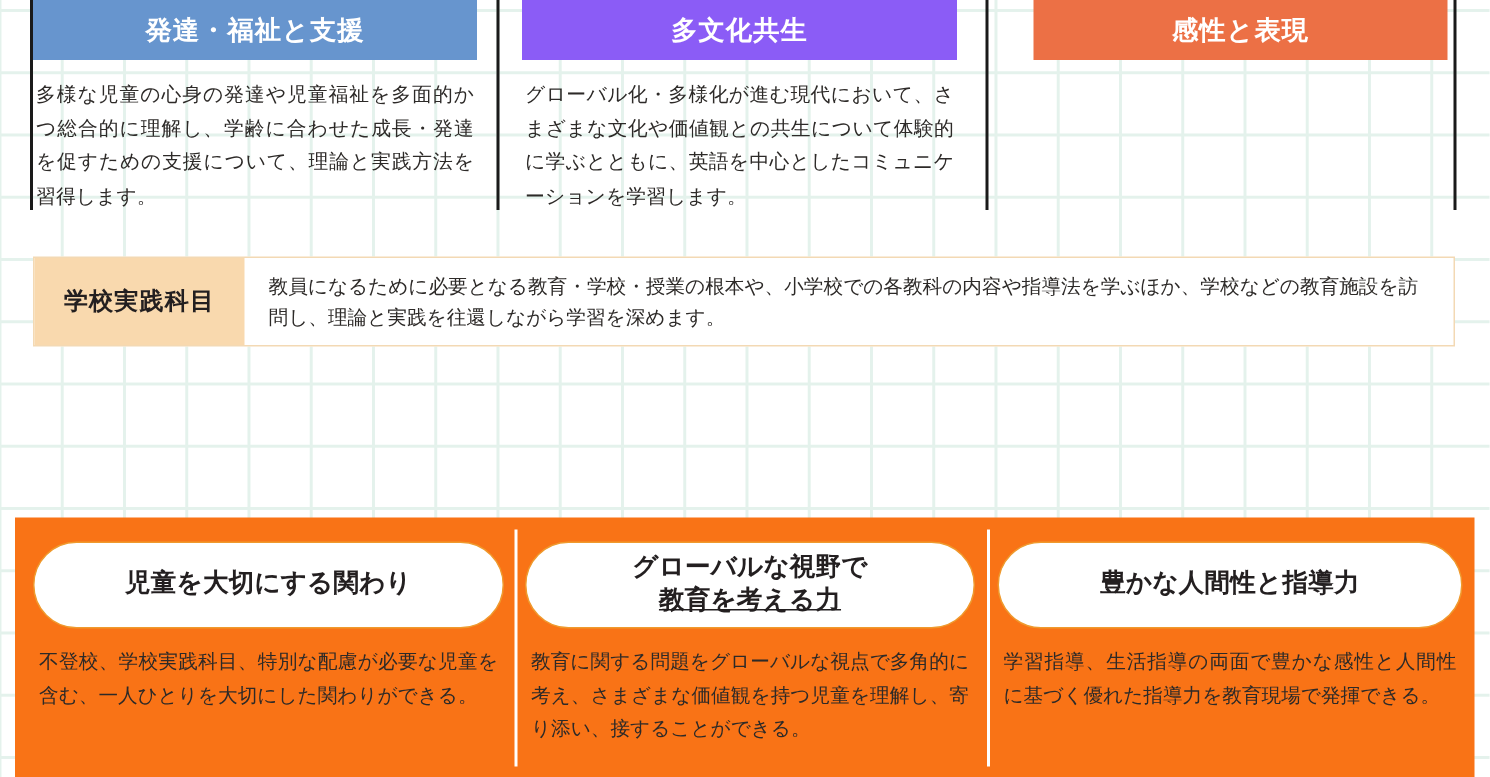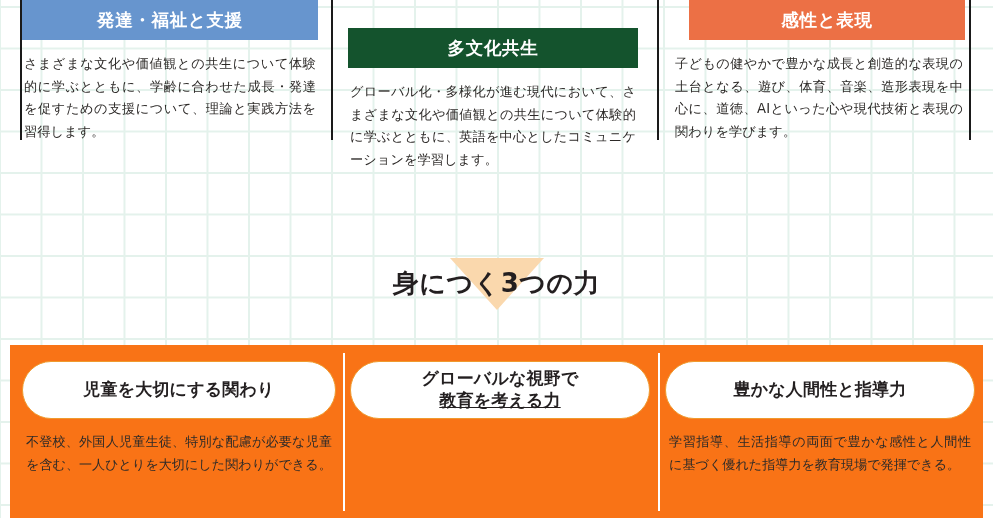--- a/index.html
+++ b/index.html
@@ -198,62 +198,62 @@
 
   <div class="top-row">
 
     <div class="vdiv d-left"></div>
     <div class="vdiv d-mid1"></div>
     <div class="vdiv d-mid2"></div>
     <div class="vdiv d-right"></div>
 
     <div class="subject-card c0">
       <div class="subject-head" style="background-color: rgb(103, 149, 206);">発達・福祉と支援</div>
-      <div class="subject-body">さまざまな文化や価値観との共生について体験的に学ぶとともに、学齢に合わせた成長・発達を促すための支援について、理論と実践方法を習得します。</div>
+      <div class="subject-body">多様な児童の心身の発達や児童福祉を多面的かつ総合的に理解し、学齢に合わせた成長・発達を促すための支援について、理論と実践方法を習得します。</div>
     </div>
 
     <div class="subject-card c1">
-      <div class="subject-head" style="background-color: #14532d; margin-top: 28px;">多文化共生</div>
+      <div class="subject-head" style="background-color: #8b5cf6;">多文化共生</div>
       <div class="subject-body">グローバル化・多様化が進む現代において、さまざまな文化や価値観との共生について体験的に学ぶとともに、英語を中心としたコミュニケーションを学習します。</div>
     </div>
 
     <div class="subject-card c2">
       <div class="subject-head" style="background-color: rgb(236, 112, 69); margin-left: 16px;">感性と表現</div>
-      <div class="subject-body">子どもの健やかで豊かな成長と創造的な表現の土台となる、遊び、体育、音楽、造形表現を中心に、道徳、AIといった心や現代技術と表現の関わりを学びます。</div>
     </div>
   </div>
 
-
-  <div class="center-heading">
-    <div class="tri"></div>
-    <div class="center-heading-text">身につく3つの力</div>
+  <div class="practice-banner">
+    <div class="practice-label" style="background-color: rgb(249, 217, 174);">学校実践科目</div>
+    <div class="practice-text">教員になるために必要となる教育・学校・授業の根本や、小学校での各教科の内容や指導法を学ぶほか、学校などの教育施設を訪問し、理論と実践を往還しながら学習を深めます。</div>
   </div>
+
 
   <div class="skills-panel">
 
     <div class="vsep p1"></div>
     <div class="vsep p2"></div>
 
     <div class="skill-card s0">
       <div class="skill-pill">
         <span>
           <span>児童を大切にする関わり</span>
           
         </span>
       </div>
-      <div class="skill-body">不登校、外国人児童生徒、特別な配慮が必要な児童を含む、一人ひとりを大切にした関わりができる。</div>
+      <div class="skill-body">不登校、学校実践科目、特別な配慮が必要な児童を含む、一人ひとりを大切にした関わりができる。</div>
     </div>
 
     <div class="skill-card s1">
       <div class="skill-pill">
         <span>
           <span>グローバルな視野で</span>
           <span class="l2">教育を考える力</span>
         </span>
       </div>
+      <div class="skill-body">教育に関する問題をグローバルな視点で多角的に考え、さまざまな価値観を持つ児童を理解し、寄り添い、接することができる。</div>
     </div>
 
     <div class="skill-card s2">
       <div class="skill-pill">
         <span>
           <span>豊かな人間性と指導力</span>
           
         </span>
       </div>
       <div class="skill-body">学習指導、生活指導の両面で豊かな感性と人間性に基づく優れた指導力を教育現場で発揮できる。</div>

